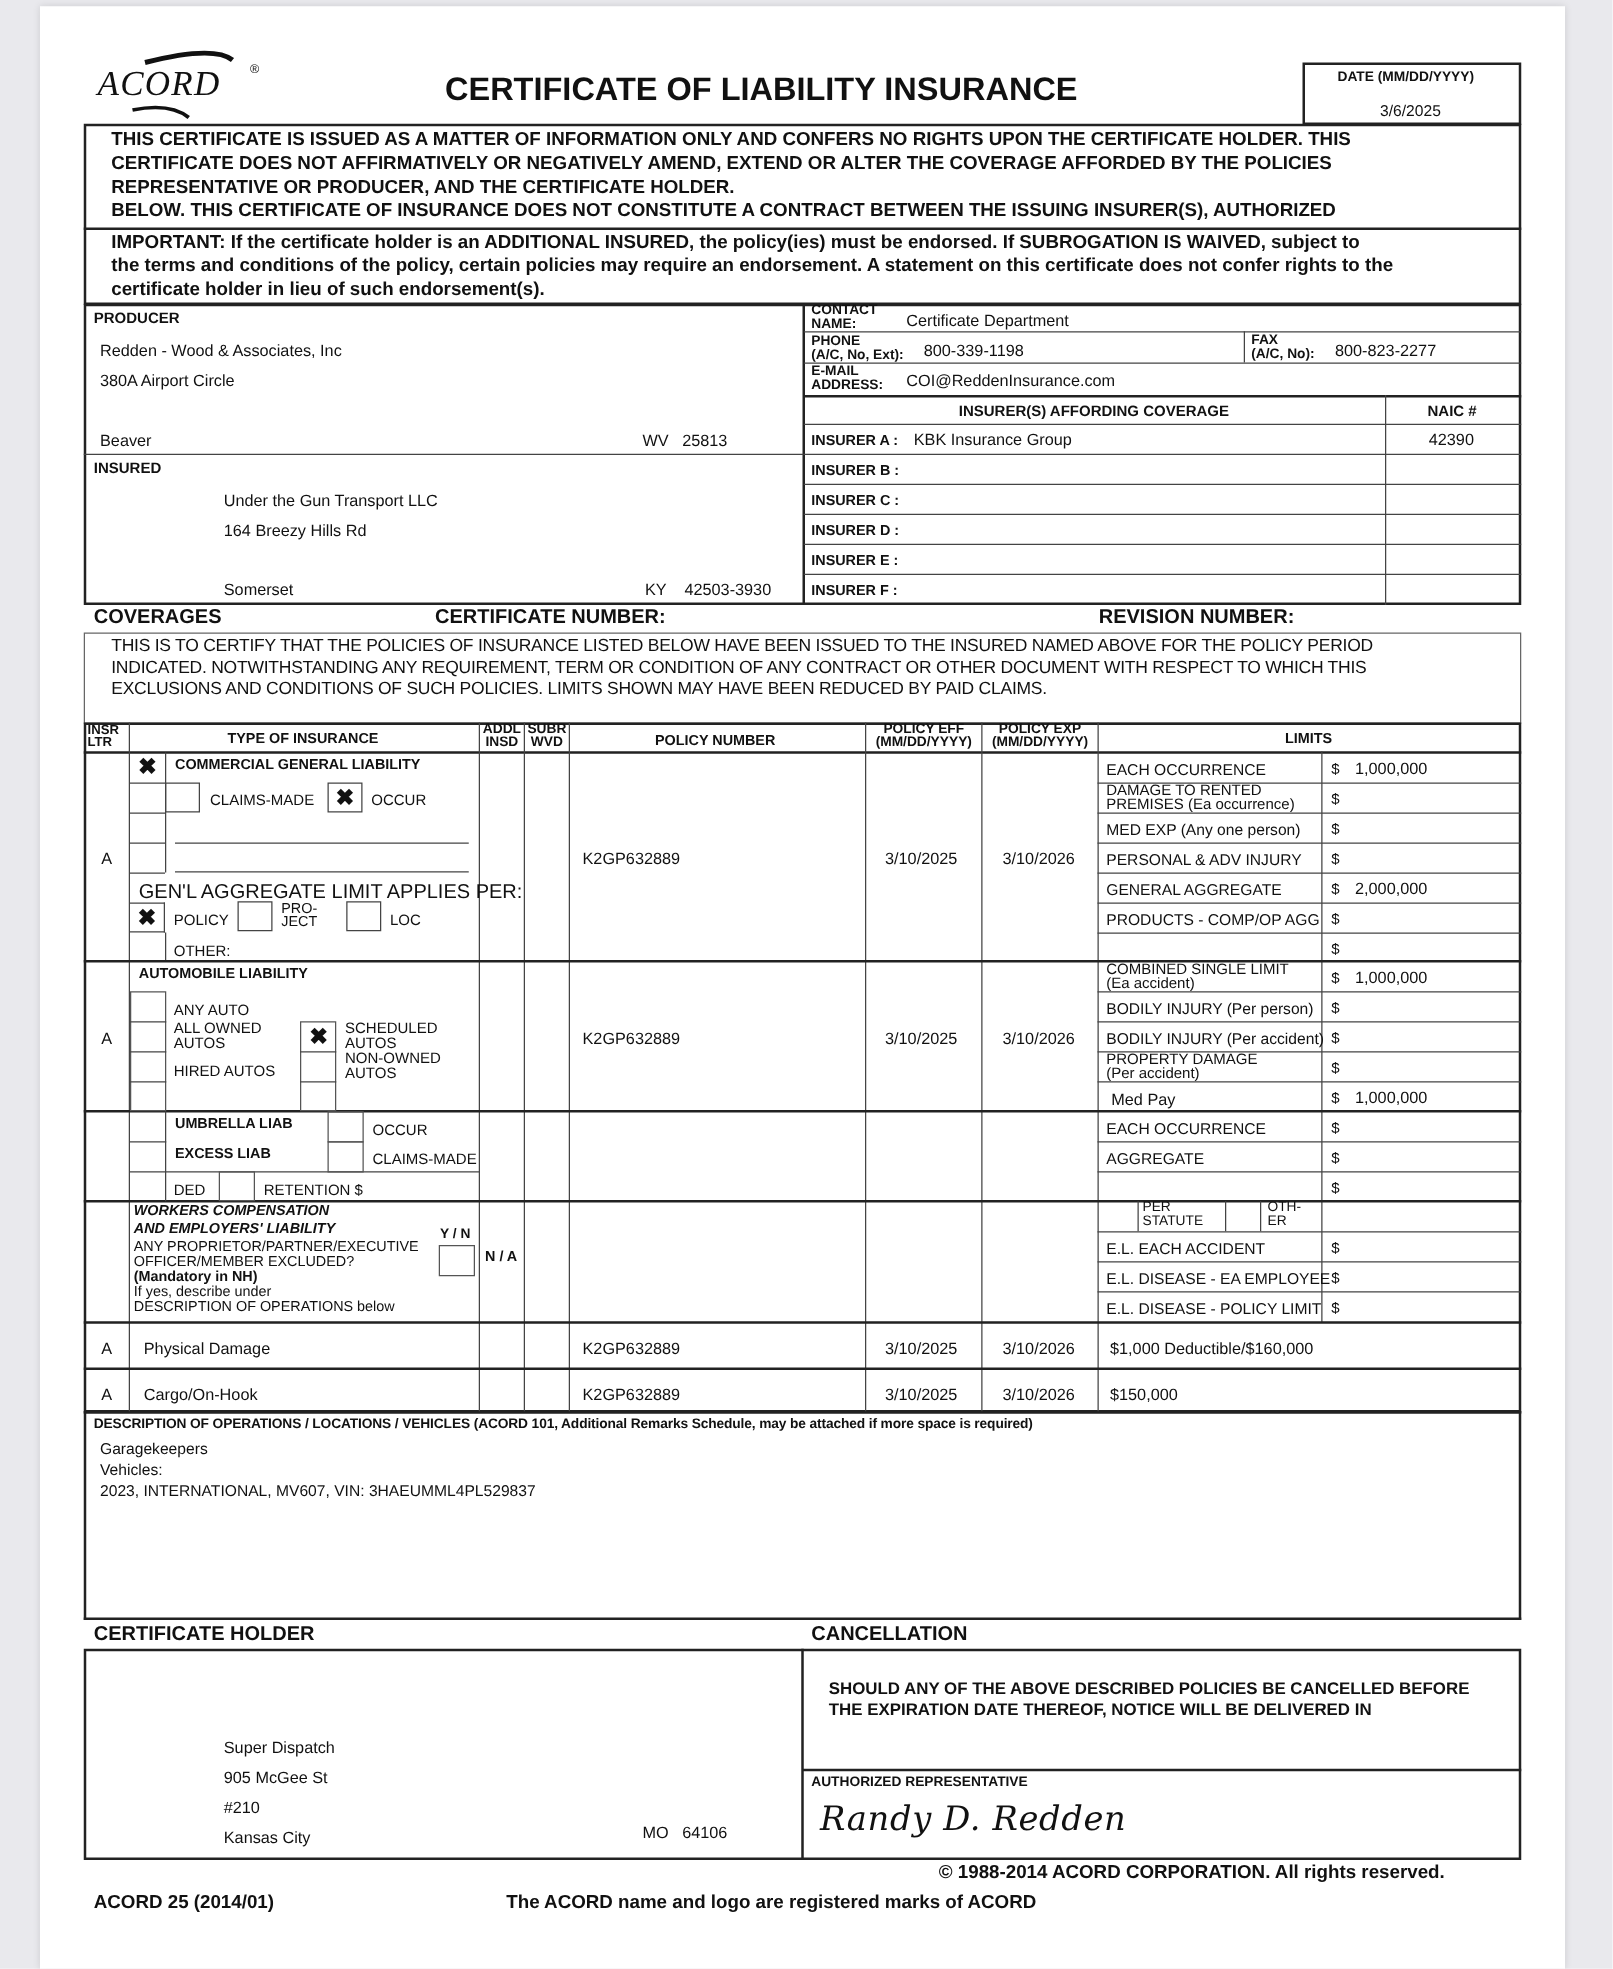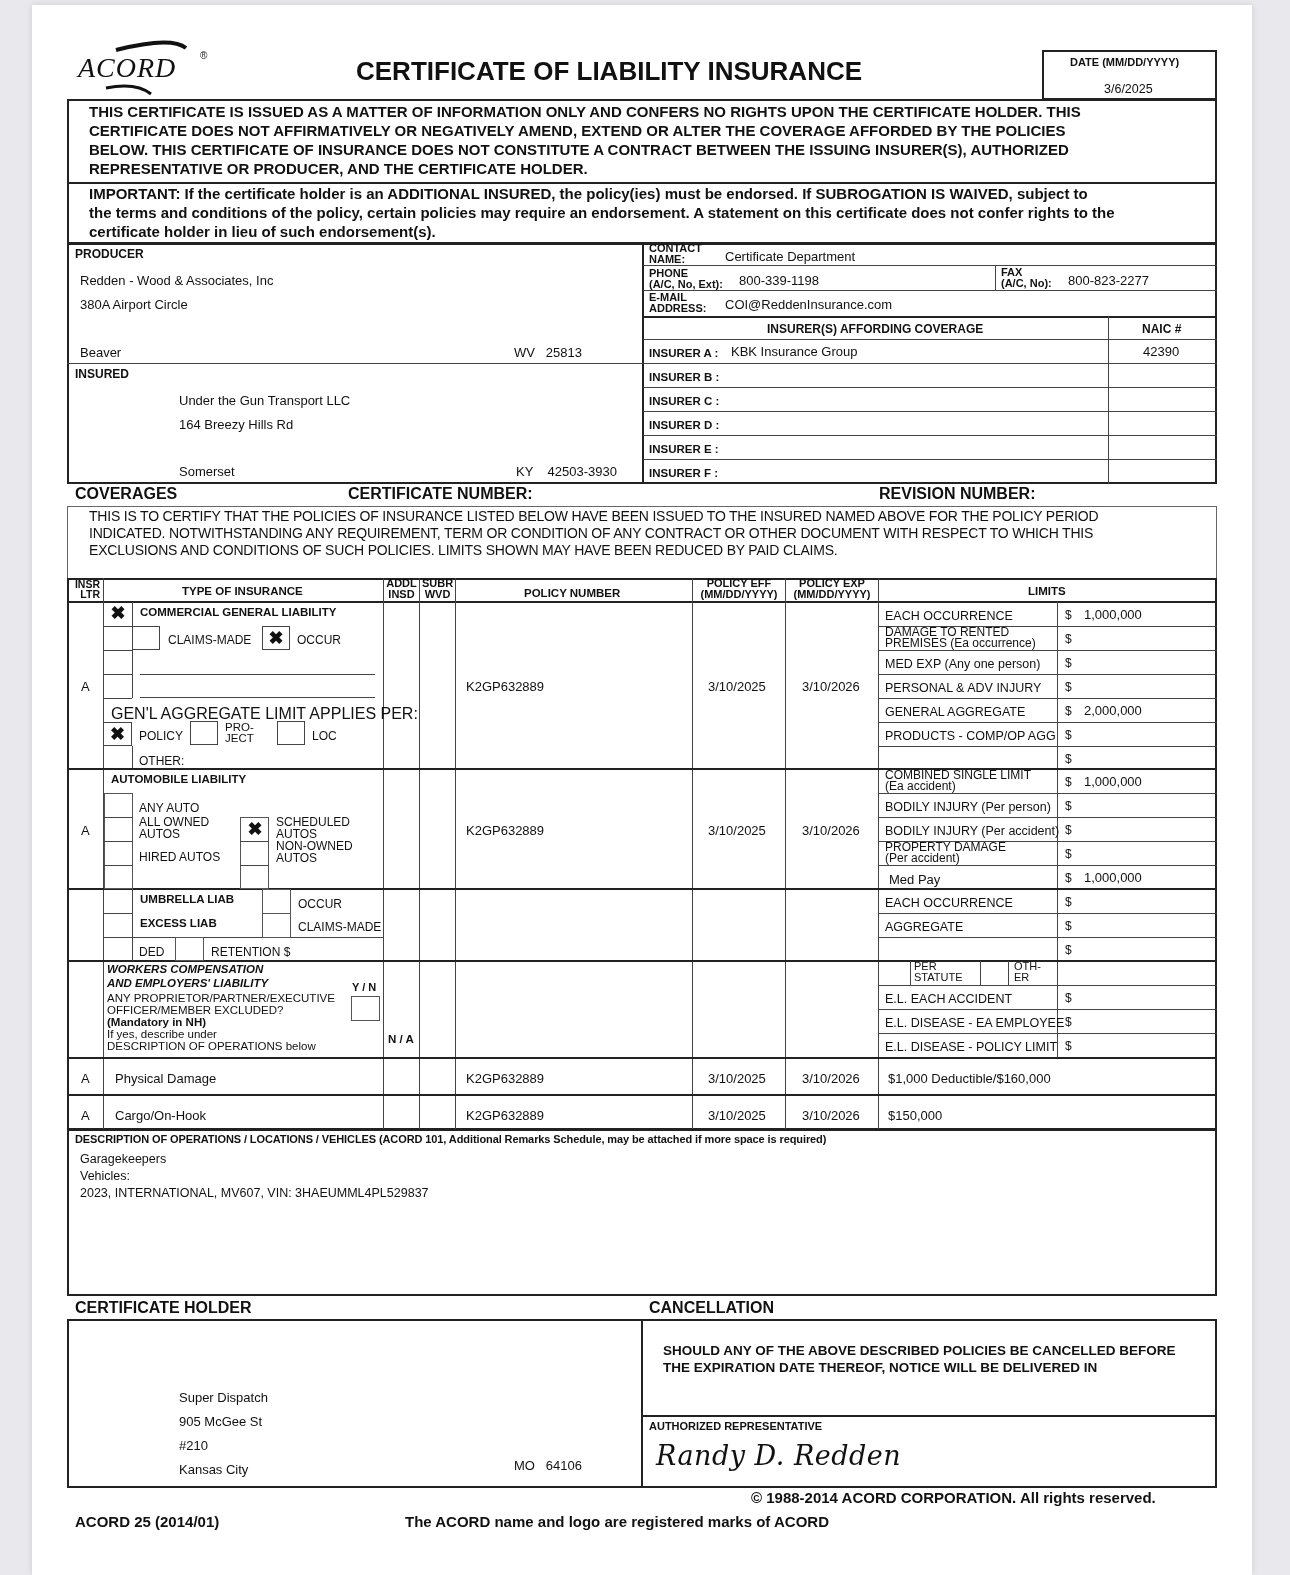--- a/index.html
+++ b/index.html
@@ -34,22 +34,22 @@
 <div class="a b" style="left:356px;top:56px;font-size:26px;">CERTIFICATE OF LIABILITY INSURANCE</div>
 <div class="box" style="left:1042px;top:50px;width:175px;height:50px;"></div>
 <div class="a b" style="left:1070px;top:56px;font-size:11px;">DATE (MM/DD/YYYY)</div>
 <div class="a" style="left:1104px;top:82px;font-size:12.5px;">3/6/2025</div>
 
 <div class="box" style="left:67px;top:99px;width:1150px;height:145px;"></div>
 <div class="hl" style="left:67px;top:182px;width:1150px;border-top:2px solid #222;"></div>
 <div class="a b" style="left:89px;top:102px;font-size:15px;line-height:19px;">
   <div>THIS CERTIFICATE IS ISSUED AS A MATTER OF INFORMATION ONLY AND CONFERS NO RIGHTS UPON THE CERTIFICATE HOLDER. THIS</div>
   <div>CERTIFICATE DOES NOT AFFIRMATIVELY OR NEGATIVELY AMEND, EXTEND OR ALTER THE COVERAGE AFFORDED BY THE POLICIES</div>
+  <div>REPRESENTATIVE OR PRODUCER, AND THE CERTIFICATE HOLDER.</div>
   <div>BELOW.  THIS CERTIFICATE OF INSURANCE DOES NOT CONSTITUTE A CONTRACT BETWEEN THE ISSUING INSURER(S), AUTHORIZED</div>
-  <div>REPRESENTATIVE OR PRODUCER, AND THE CERTIFICATE HOLDER.</div>
 </div>
 <div class="a b" style="left:89px;top:184px;font-size:15px;line-height:19px;">
   <div>IMPORTANT:  If the certificate holder is an ADDITIONAL INSURED, the policy(ies) must be endorsed.  If SUBROGATION IS WAIVED, subject to</div>
   <div>the terms and conditions of the policy, certain policies may require an endorsement.  A statement on this certificate does not confer rights to the</div>
   <div>certificate holder in lieu of such endorsement(s).</div>
 </div>
 
 <div class="box" style="left:67px;top:243px;width:1150px;height:241px;"></div>
 <div class="vl" style="left:642px;top:243px;height:241px;border-left:2px solid #222;"></div>
 <div class="hl" style="left:67px;top:363px;width:576px;"></div>
@@ -145,21 +145,21 @@
 <div class="vl" style="left:1057px;top:601px;height:457px;"></div>
 <div class="vl" style="left:103px;top:1058px;height:72px;"></div>
 
 <div class="hl" style="left:67px;top:768px;width:1150px;border-top:2px solid #222;"></div>
 <div class="hl" style="left:67px;top:888px;width:1150px;border-top:2px solid #222;"></div>
 <div class="hl" style="left:67px;top:960px;width:1150px;border-top:2px solid #222;"></div>
 <div class="hl" style="left:67px;top:1057px;width:1150px;border-top:2px solid #222;"></div>
 <div class="hl" style="left:67px;top:1094px;width:1150px;border-top:2px solid #222;"></div>
 <div class="hl" style="left:67px;top:1129px;width:1150px;border-top:2px solid #222;"></div>
 
-<div class="a b" style="left:70px;top:579px;font-size:10.5px;line-height:10px;text-align:right;width:30px;">
+<div class="a b" style="left:70px;top:579px;font-size:10.5px;line-height:10px;text-align:left;width:30px;">
   <div>INSR</div>
     <div>LTR</div>
 </div>
 <div class="a b" style="left:182px;top:585px;font-size:11.5px;">TYPE OF INSURANCE</div>
 <div class="a b" style="left:384px;top:578px;width:35px;font-size:11px;line-height:11px;text-align:center;">
   <div>ADDL</div>
     <div>INSD</div>
 </div>
 <div class="a b" style="left:420px;top:578px;width:35px;font-size:11px;line-height:11px;text-align:center;">
   <div>SUBR</div>
@@ -325,21 +325,21 @@
 </div>
 <div class="a b" style="left:352px;top:981px;font-size:11px;">Y / N</div>
 <div class="a" style="left:107px;top:992px;font-size:11.5px;line-height:12px;">
   <div>ANY PROPRIETOR/PARTNER/EXECUTIVE</div>
   <div>OFFICER/MEMBER EXCLUDED?</div>
   <div class="b">(Mandatory in NH)</div>
   <div>If yes, describe under</div>
   <div>DESCRIPTION OF OPERATIONS below</div>
 </div>
 <div class="tbox" style="left:351px;top:996px;width:29px;height:25px;"></div>
-<div class="a b" style="left:388px;top:1000px;font-size:11.5px;margin-top:33px;">N / A</div>
+<div class="a b" style="left:388px;top:1000px;font-size:11.5px;">N / A</div>
 
 <div class="vl" style="left:910px;top:961px;height:24px;"></div>
 <div class="vl" style="left:980px;top:961px;height:24px;"></div>
 <div class="vl" style="left:1008px;top:961px;height:24px;"></div>
 <div class="a" style="left:914px;top:961px;font-size:11px;line-height:11px;">
   <div>PER</div>
     <div>STATUTE</div>
 </div>
 <div class="a" style="left:1014px;top:961px;font-size:11px;line-height:11px;">
   <div>OTH-</div>

